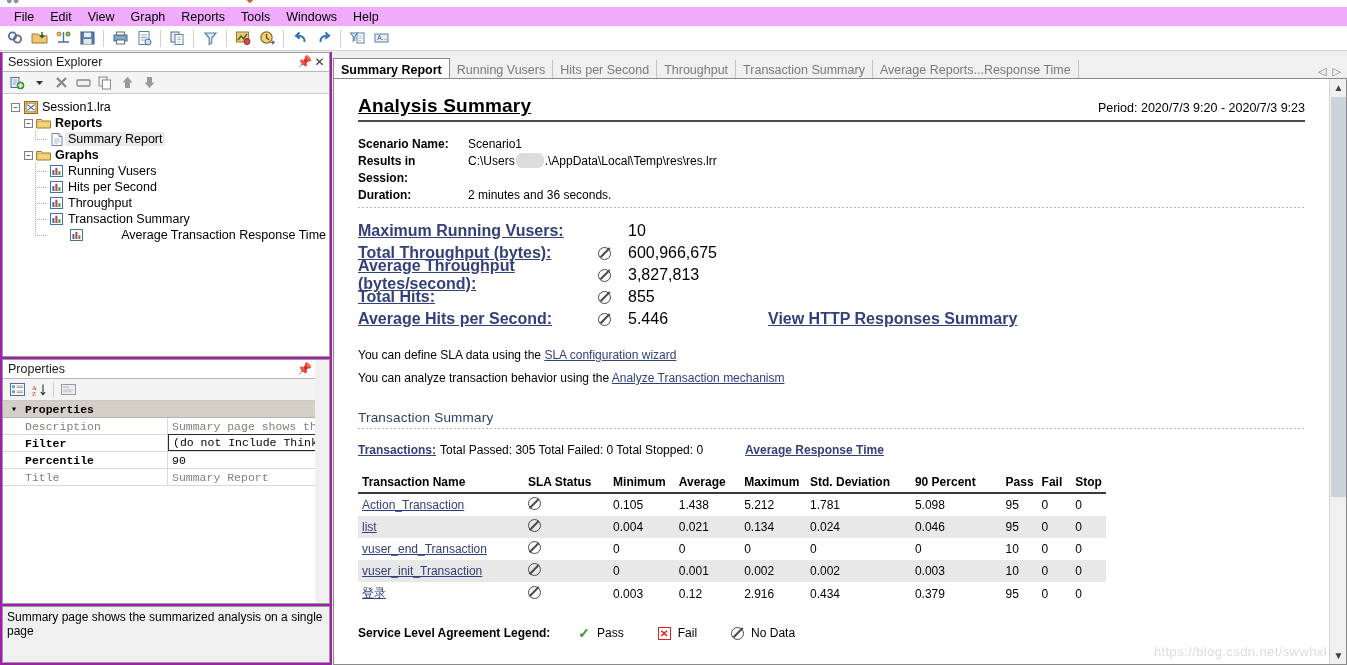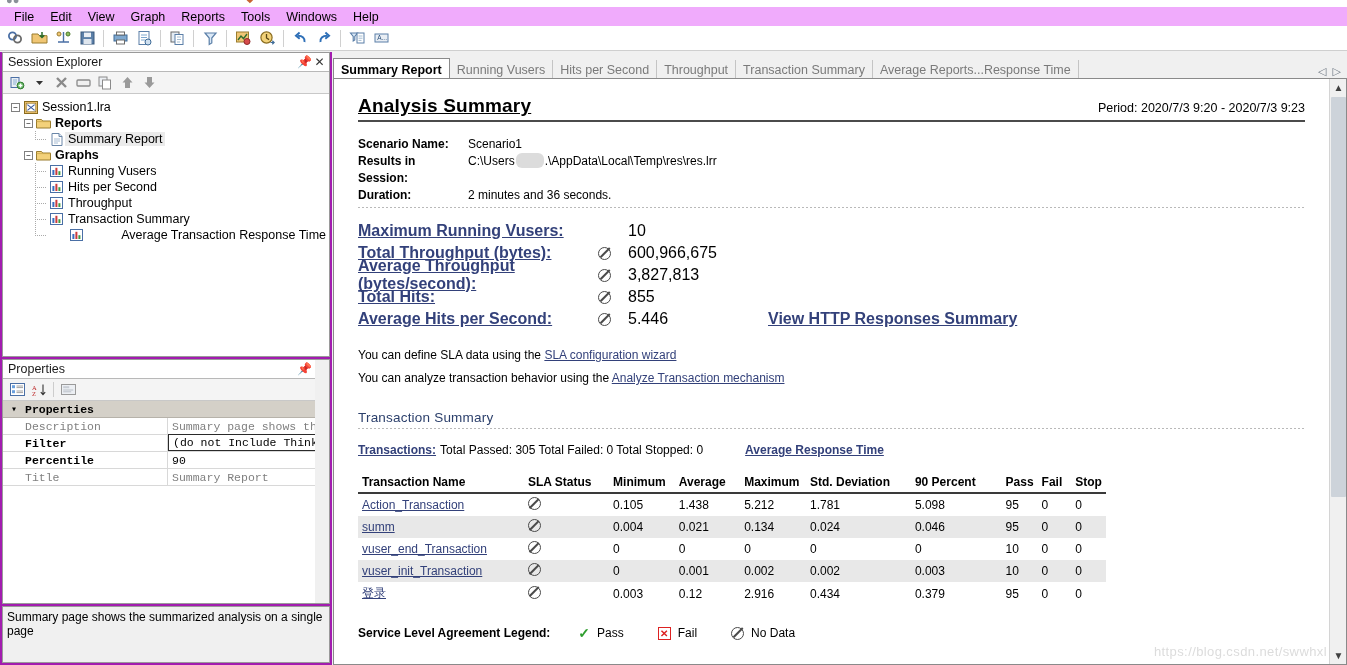--- a/index.html
+++ b/index.html
@@ -690,21 +690,21 @@
                 <td>0.105</td>
                 <td>1.438</td>
                 <td>5.212</td>
                 <td>1.781</td>
                 <td>5.098</td>
                 <td>95</td>
                 <td>0</td>
                 <td>0</td>
               </tr>
               <tr>
-                <td><a>summ</a></td>
+                <td><a>list</a></td>
                 <td><span class="gnd"></span></td>
                 <td>0.004</td>
                 <td>0.021</td>
                 <td>0.134</td>
                 <td>0.024</td>
                 <td>0.046</td>
                 <td>95</td>
                 <td>0</td>
                 <td>0</td>
               </tr>

